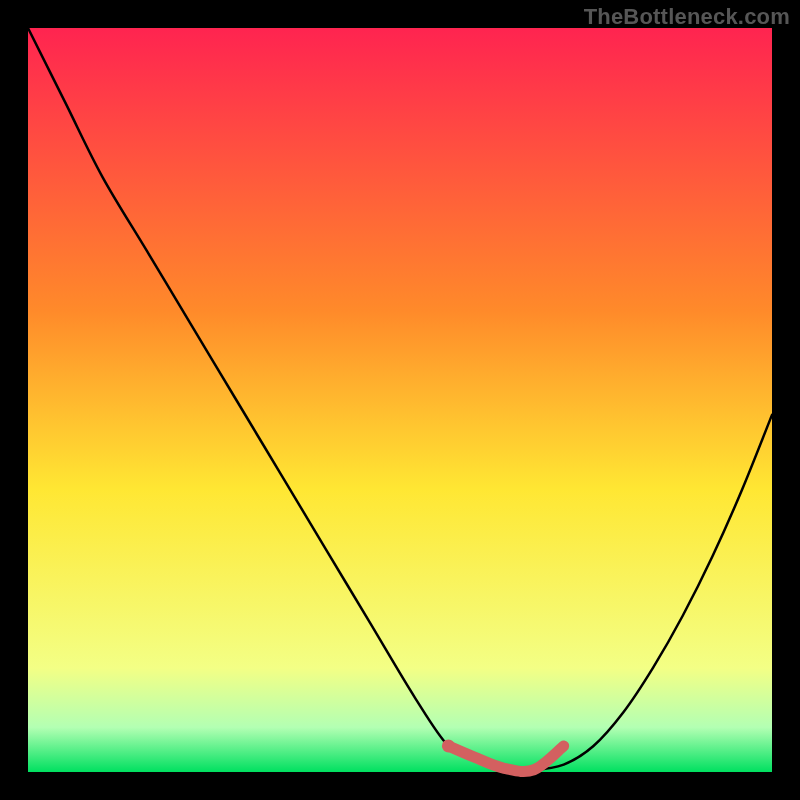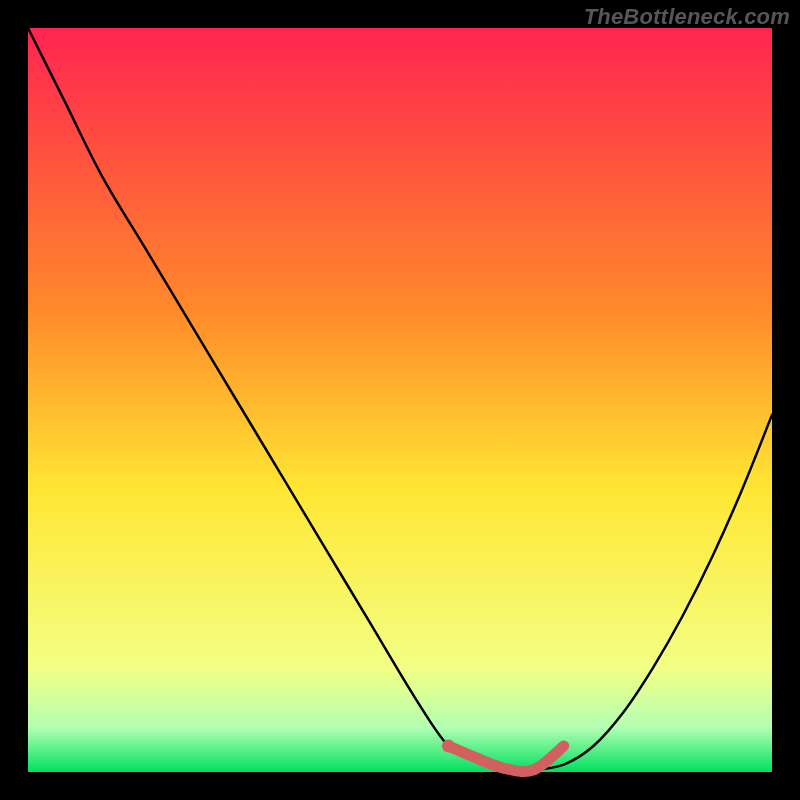--- a/index.html
+++ b/index.html
@@ -18,21 +18,20 @@
   }
   .watermark {
     position: absolute;
     top: 4px;
     right: 10px;
     font-family: Arial, Helvetica, sans-serif;
     font-size: 22px;
     font-weight: 600;
     color: #565656;
     letter-spacing: 0.2px;
-    font-style: italic;
   }
   svg {
     position: absolute;
     top: 0;
     left: 0;
   }
 </style>
 </head>
 <body>
 <div class="frame">

